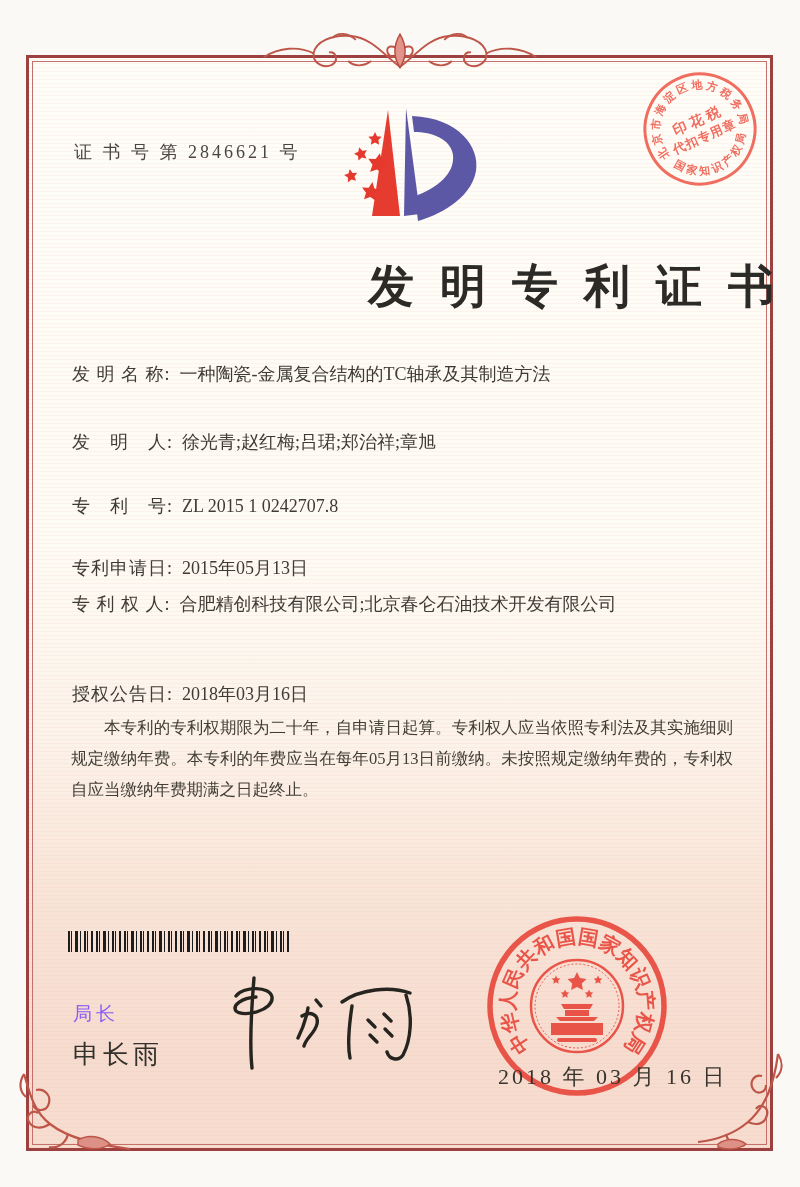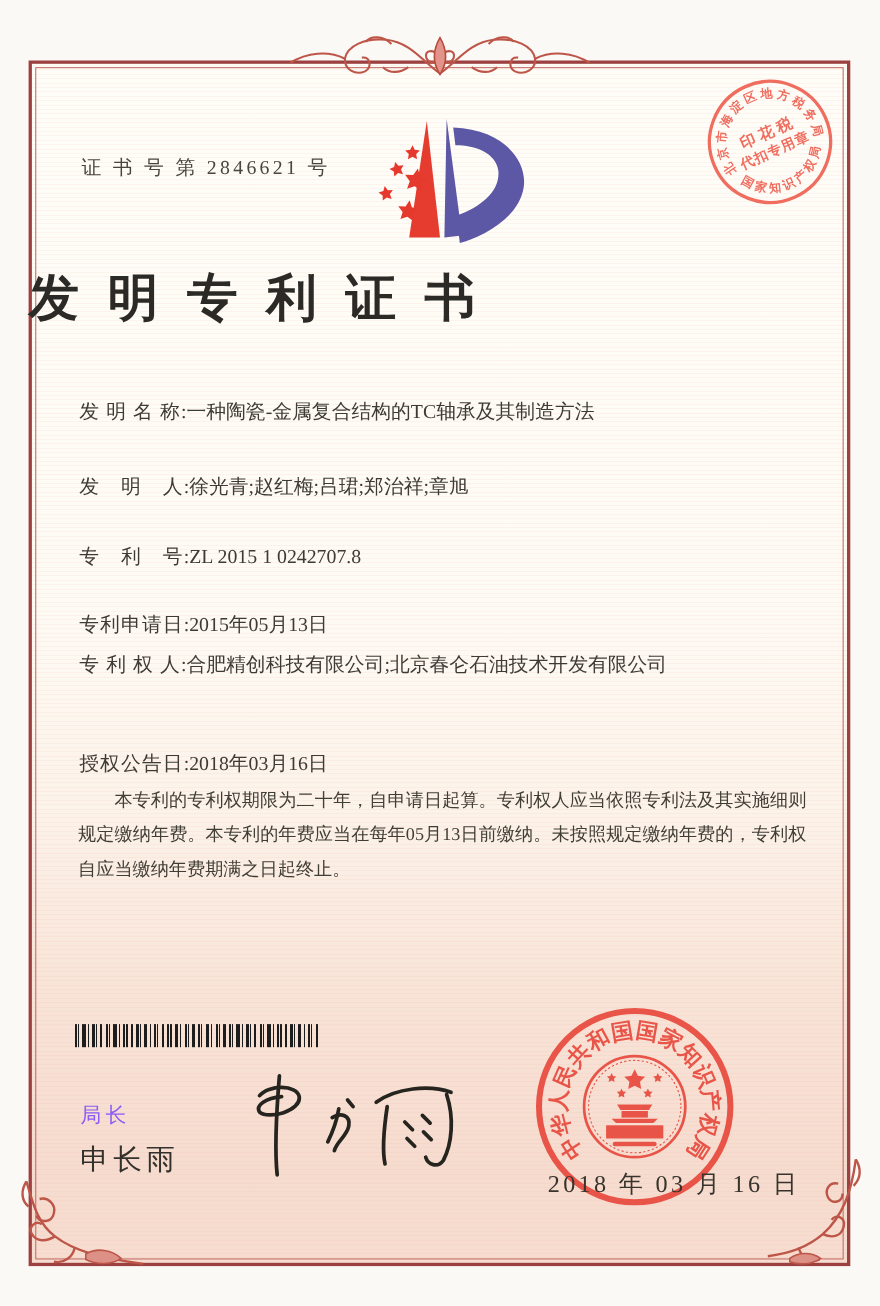--- a/index.html
+++ b/index.html
@@ -21,30 +21,30 @@
   .frame::after {
     content:""; position:absolute; left:3px; top:3px; right:3px; bottom:3px;
     border:1px solid #c4706a; pointer-events:none;
   }
   .cert-number {
     position:absolute; left:74px; top:120px;
     font-size:18px; letter-spacing:3px; color:#49463f;margin-top:20px;
   }
   .logo { position:absolute; left:328px; top:94px; }
   .title {
-    position:absolute; left:0; top:240px; width:800px;
-    text-align:left; font-size:46px; font-weight:700;
+    position:absolute; left:0; top:256px; width:800px;
+    text-align:right; font-size:46px; font-weight:700;
     letter-spacing:26px; padding-left:26px; color:#2c2a26;
   }
   .field {
     position:absolute; left:72px; width:670px;
     font-size:18px; color:#3e3b34; white-space:nowrap;
   }
   .field .lbl { letter-spacing:1px;text-align:right; }
-  .field .val { }
+  .field .val { margin-left:10px; }
   .paras {
     position:absolute; left:71px; top:712px; width:662px;
     font-size:16.5px; line-height:31px; text-align:justify; color:#413e36;
   }
   .paras p { text-indent:2em; }
   .barcode {
     position:absolute; left:68px; top:931px; width:222px; height:21px;
     background:repeating-linear-gradient(90deg,
       #1d1d1d 0 2px, transparent 2px 3px,
       #1d1d1d 3px 4px, transparent 4px 7px,

